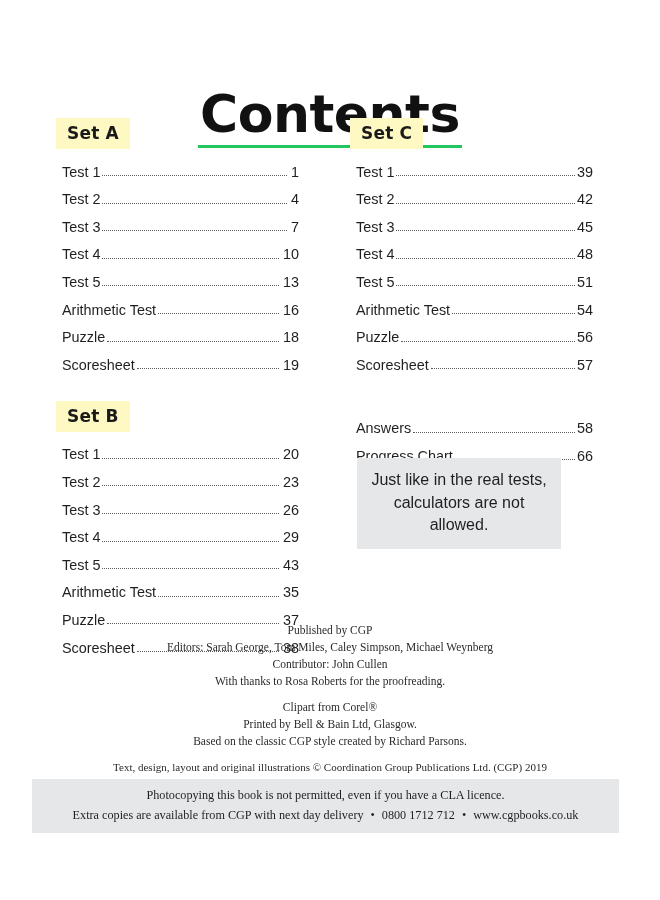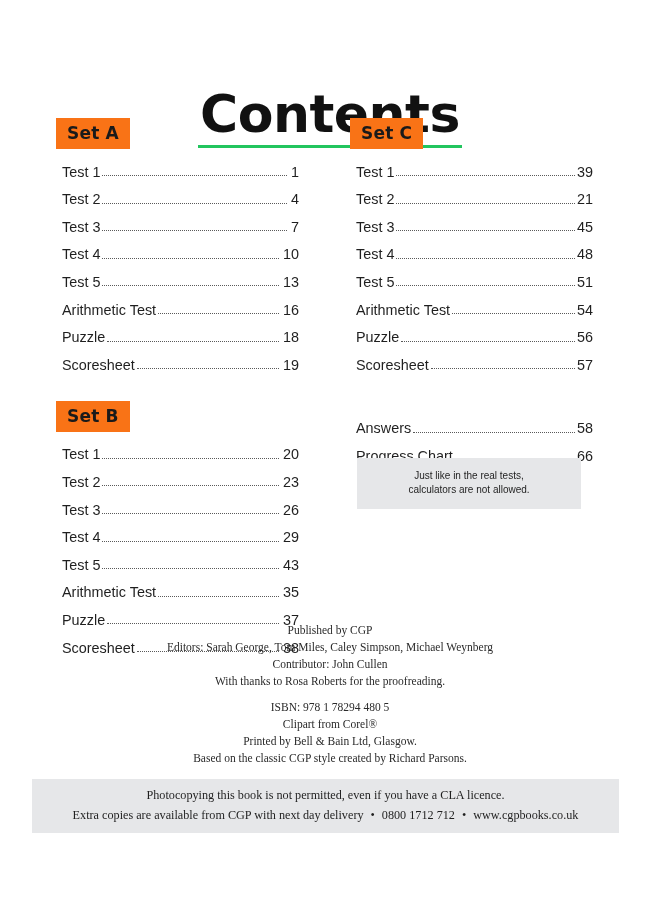--- a/index.html
+++ b/index.html
@@ -48,21 +48,21 @@
     position: absolute;
     width: 243px;
   }
   .col-left  { left: 56px; }
   .col-right { left: 350px; }
 
   .set-block { margin-bottom: 0; }
 
   .set-badge {
     display: inline-block;
-    background: #f97316;
+    background: #fef9c3;
     color: #1a1a1a;
     font-family: "DejaVu Sans", sans-serif;
     font-size: 17px;
     font-weight: bold;
     letter-spacing: 0.2px;
     padding: 5px 11px 6px 11px;
     margin-bottom: 9px;
   }
 
   .toc-list {
@@ -93,25 +93,25 @@
   }
   
   .col-left  .toc-page { padding-left: 3px; }
   .col-right .toc-page { padding-left: 1px; }
 
   
   .note-box {
     position: absolute;
     left: 357px;
     top: 458px;
-    width: 224px;
+    width: 204px;
     background: #e6e7e9;
     color: #1f1f1f;
     text-align: center;
-    font-size: 10px;
+    font-size: 16px;
     line-height: 1.42;
     padding: 11px 8px 12px 8px;
     box-sizing: border-box;
   }
 
   
   .credits {
     position: absolute;
     left: 0;
     top: 622px;
@@ -244,21 +244,21 @@
   <div class="col col-right" id="col-right" style="top:118px;">
       <div class="set-block"><div class="set-badge">Set C</div><ul class="toc-list">
           <li class="toc-row">
             <span class="toc-label">Test 1</span>
             <span class="toc-dots"></span>
             <span class="toc-page">39</span>
           </li>
           <li class="toc-row">
             <span class="toc-label">Test 2</span>
             <span class="toc-dots"></span>
-            <span class="toc-page">21</span>
+            <span class="toc-page">42</span>
           </li>
           <li class="toc-row">
             <span class="toc-label">Test 3</span>
             <span class="toc-dots"></span>
             <span class="toc-page">45</span>
           </li>
           <li class="toc-row">
             <span class="toc-label">Test 4</span>
             <span class="toc-dots"></span>
             <span class="toc-page">48</span>
@@ -304,21 +304,20 @@
     <span>Just like in the real tests,</span><br>
     <span>calculators are not allowed.</span>
   </div>
 
   <div class="credits">
     <span class="line">Published by CGP</span>
     <span class="line"><span class="em">Editors</span><span>: Sarah George, Tom Miles, Caley Simpson, Michael Weynberg</span></span>
     <span class="line"><span class="em">Contributor</span><span>: John Cullen</span></span>
     <span class="line">With thanks to Rosa Roberts for the proofreading.</span>
     <span class="gap"></span>
-    <span class="line">ISBN: 978 1 78294 480 5</span>
     <span class="line">Clipart from Corel®</span>
     <span class="line">Printed by Bell &amp; Bain Ltd, Glasgow.</span>
     <span class="line">Based on the classic CGP style created by Richard Parsons.</span>
     <span class="gap"></span>
     <span class="line copy-line">Text, design, layout and original illustrations  ©  Coordination Group Publications Ltd. (CGP) 2019</span>
     <span class="line copy-line">All rights reserved.</span>
   </div>
 
   <div class="banner">
     <span class="line">Photocopying this book is not permitted, even if you have a CLA licence.</span><br>

